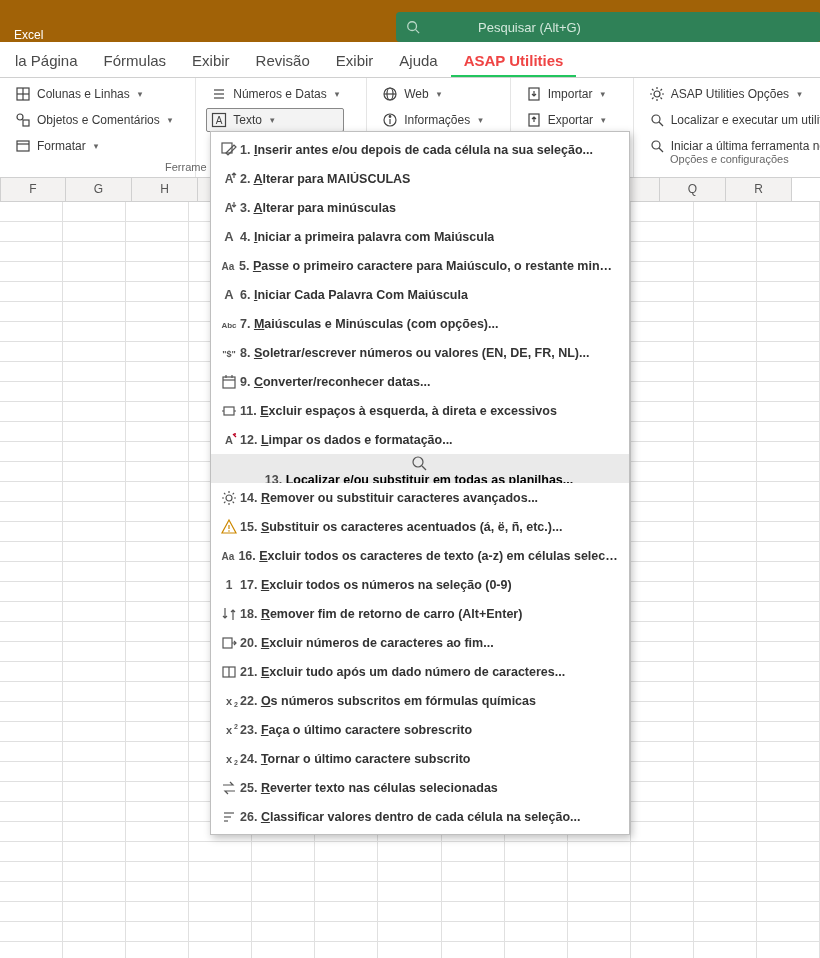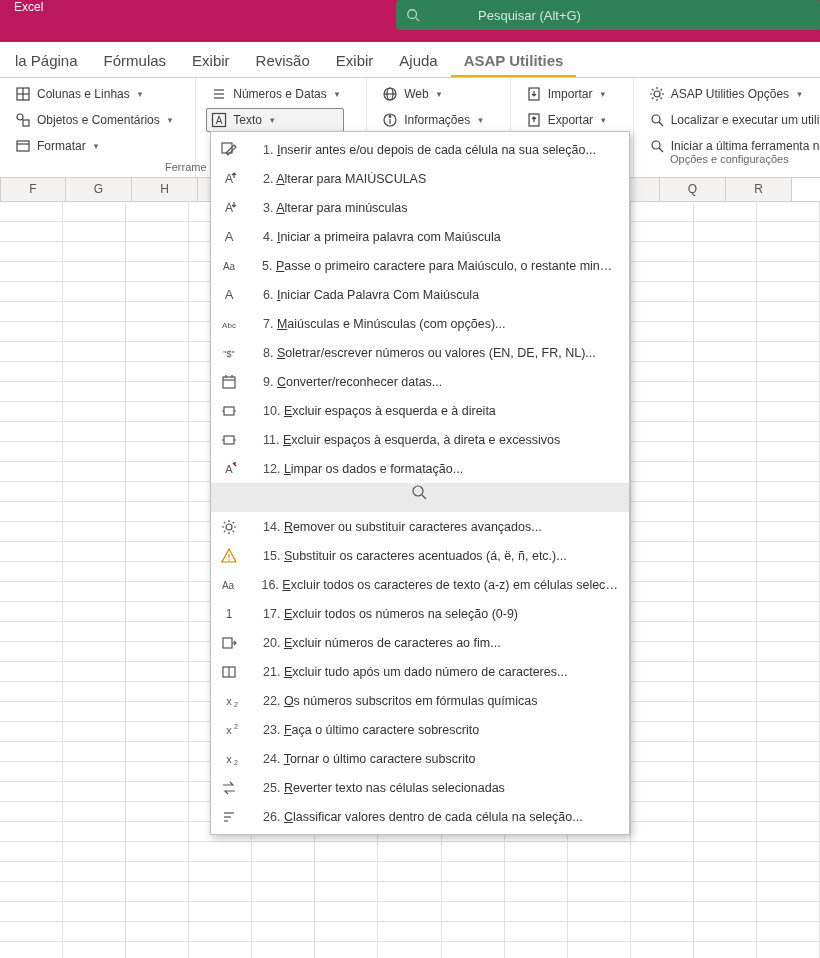--- a/index.html
+++ b/index.html
@@ -1,29 +1,29 @@
 <!DOCTYPE html>
 <html><head>
 <meta charset="utf-8">
 <style>
 * { margin:0; padding:0; box-sizing:border-box; font-family:"Segoe UI",Arial,sans-serif; }
 body { width:820px; height:958px; background:#fff; overflow:hidden; font-size:12px; }
 
 
-.titlebar { height:42px; background:#be185d; color:#fff; display:flex; align-items:flex-start; }
+.titlebar { height:42px; background:#a16207; color:#fff; display:flex; align-items:flex-end; }
 .titlebar .app { padding-left:14px; font-size:12px; }
 .searchbox { margin-left:auto; width:425px; height:30px; background:#2f8157; border-radius:4px;
   display:flex; align-items:center; padding:0 10px; color:#c8e0d3; margin-right:-1px;}
 .searchbox .sicon { margin-right:10px; opacity:.85; }
 .searchbox span.ph { font-size:13px; color:#d3e8dc;margin-left:48px; }
 
 
 .tabs { height:36px; border-bottom:1px solid #d0d0d0; display:flex; align-items:flex-end; padding-left:2px; }
 .tab { padding:9px 13px 8px; font-size:15px; color:#4a4a4a; cursor:pointer;}
-.tab.active { color:#737373; font-weight:600; border-bottom:2px solid #eab308; padding-bottom:6px;}
+.tab.active { color:#ef4444; font-weight:600; border-bottom:2px solid #22c55e; padding-bottom:6px;}
 
 
 .ribbon { height:100px; border-bottom:1px solid #d0d0d0; display:flex; position:relative; }
 .rgroup { border-right:1px solid #e5e5e5; padding:4px 10px 0; display:flex; flex-direction:column; gap:2px; position:relative;}
 .ritem { display:flex; align-items:center; height:24px; padding:0 4px; font-size:12px; color:#3a3a3a; gap:6px; white-space:nowrap; cursor:pointer; border:1px solid transparent; border-radius:2px;}
 .ritem.selected { border:1px solid #888; background:#f3f3f3;}
 .ritem .ricon { width:16px; height:16px; display:flex; align-items:center; justify-content:center; }
 .ritem .chev { font-size:9px; color:#666; margin-left:2px;}
 .rgroup.g1 { padding-right:18px; }
 .rgroup.g2 { padding-right:22px; }
@@ -37,21 +37,21 @@
 .grid { position:relative; }
 .colhead { height:24px; display:flex; border-bottom:1px solid #d0d0d0;}
 .ch { width:66px; text-align:center; font-size:12px; color:#555; border-right:1px solid #d0d0d0; line-height:23px; background:#f3f2f1;}
 .ch:first-child { border-left:1px solid #d0d0d0;}
 .rows .row { height:20px; display:flex;}
 .rows .cell { width:66px; border-right:1px solid #e0e0e0; border-bottom:1px solid #e0e0e0;}
 
 
 .menu { position:absolute; left:210px; top:131px; width:420px; background:#fff; border:1px solid #bfbfbf;
   box-shadow:2px 3px 8px rgba(0,0,0,.25); z-index:50; padding:3px 0;}
-.mitem { display:flex; align-items:center; height:29px; padding:0 10px 0 8px; gap:24px; cursor:pointer; font-size:12.5px; color:#333;}
+.mitem { display:flex; align-items:center; height:29px; padding:0 10px 0 8px; gap:1px; cursor:pointer; font-size:12.5px; color:#333;font-weight:bold;}
 .mitem:hover,.mitem.hover { background:#eaeaea; color:#000;flex-direction:column;}
 .mitem .micon { width:20px; height:20px; display:flex; align-items:center; justify-content:center; color:#555; font-size:14px;}
 .mitem .mnum { color:#4a4a4a; }
 .mitem .mtext .ul { text-decoration:underline; }
 .mitem .mtext { white-space:nowrap; overflow:hidden; text-overflow:ellipsis;}
 
 svg { display:block; }
 </style>
 </head>
 <body>
@@ -886,30 +886,20 @@
       <span class="mtext"><span class="mnum">9.</span> <span class="ul">C</span>onverter/reconhecer datas...</span>
     </div>
     <div class="mitem">
       <span class="micon">
         <svg width="18" height="18" viewBox="0 0 18 18" fill="none" stroke="#555" stroke-width="1.2">
           <rect x="4" y="5" width="10" height="8"></rect>
           <line x1="2" y1="9" x2="4" y2="9"></line>
           <line x1="14" y1="9" x2="16" y2="9"></line>
         </svg>
       </span>
-      <span class="mtext"><span class="mnum">10.</span> <span class="ul">E</span>xcluir espaços à esquerda e à direita</span>
-    </div>
-    <div class="mitem">
-      <span class="micon">
-        <svg width="18" height="18" viewBox="0 0 18 18" fill="none" stroke="#555" stroke-width="1.2">
-          <rect x="4" y="5" width="10" height="8"></rect>
-          <line x1="2" y1="9" x2="4" y2="9"></line>
-          <line x1="14" y1="9" x2="16" y2="9"></line>
-        </svg>
-      </span>
       <span class="mtext"><span class="mnum">11.</span> <span class="ul">E</span>xcluir espaços à esquerda, à direta e excessivos</span>
     </div>
     <div class="mitem">
       <span class="micon">
         <svg width="18" height="18" viewBox="0 0 18 18" fill="none" stroke="#555" stroke-width="1.2">
           <text x="9" y="13" font-size="11" text-anchor="middle" fill="#555" stroke="none" font-family="Arial">A</text>
           <path d="M13 3l3 3" stroke="#b02"></path>
           <circle cx="15" cy="3" r="1" fill="#b02" stroke="none"></circle>
         </svg>
       </span>
@@ -955,20 +945,28 @@
       <span class="micon">
         <svg width="18" height="18" viewBox="0 0 18 18" fill="none" stroke="#555" stroke-width="1.2">
           <text x="9" y="13" font-size="12" text-anchor="middle" fill="#555" stroke="none" font-family="Arial">1</text>
         </svg>
       </span>
       <span class="mtext"><span class="mnum">17.</span> <span class="ul">E</span>xcluir todos os números na seleção (0-9)</span>
     </div>
     <div class="mitem">
       <span class="micon">
         <svg width="18" height="18" viewBox="0 0 18 18" fill="none" stroke="#555" stroke-width="1.2">
+          <path d="M5 3v10M3 11l2 2 2-2M13 15V5M11 7l2-2 2 2"></path>
+        </svg>
+      </span>
+      <span class="mtext"><span class="mnum">18.</span> <span class="ul">R</span>emover fim de retorno de carro (Alt+Enter)</span>
+    </div>
+    <div class="mitem">
+      <span class="micon">
+        <svg width="18" height="18" viewBox="0 0 18 18" fill="none" stroke="#555" stroke-width="1.2">
           <rect x="3" y="4" width="9" height="10"></rect>
           <path d="M12 9h4m-2-2l2 2-2 2"></path>
         </svg>
       </span>
       <span class="mtext"><span class="mnum">20.</span> <span class="ul">E</span>xcluir números de caracteres ao fim...</span>
     </div>
     <div class="mitem">
       <span class="micon">
         <svg width="18" height="18" viewBox="0 0 18 18" fill="none" stroke="#555" stroke-width="1.2">
           <rect x="3" y="4" width="12" height="10"></rect>

